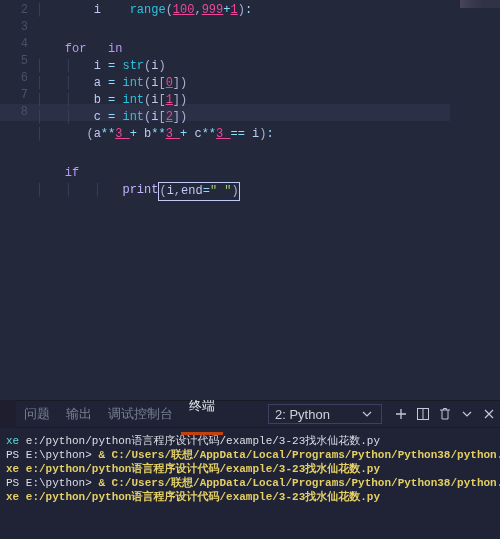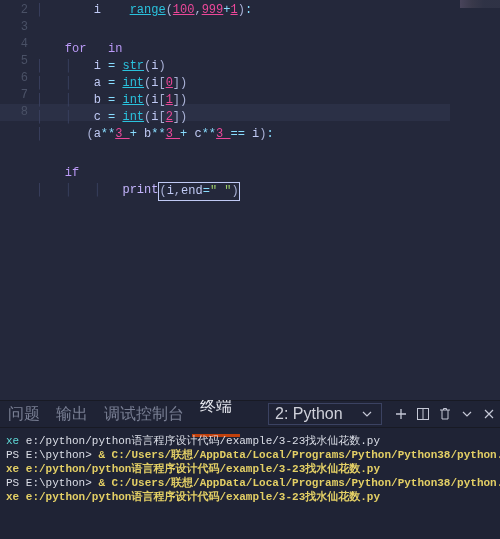--- a/index.html
+++ b/index.html
@@ -45,21 +45,21 @@
   .code .lnwrap {
     display: flex;
   }
   .indent-guide {
     color: #3b4261;
     position: relative;
   }
   .c-key { color: #bb9af7; margin-top: 39px; }
   .c-var { color: #c0caf5; }
   .c-func { color: #c4b5fd; }
-  .c-builtin { color: #2ac3de; text-decoration: underline; }
+  .c-builtin { color: #2ac3de; }
   .c-num { color: #ec4899; text-decoration: underline; }
   .c-op { color: #89ddff; }
   .c-str { color: #9ece6a; }
   .c-punc { color: #a9b1d6; }
   .current-line-hl {
     position: absolute;
     top: calc(2px + 6 * 17px);
     left: 0;
     right: 50px;
     height: 17px;
@@ -75,22 +75,23 @@
   }
 
   .panel-tabs {
     height: 26px;
     background: #1f2335;
     border-top: 1px solid #181a24;
     border-bottom: 1px solid #181a24;
     display: flex;
     align-items: center;
     color: #797f94;
-    font-size: 16px;
+    font-size: 13px;
     font-family: "Segoe UI", "Microsoft YaHei", sans-serif;
+    margin-left: 16px;
   }
   .panel-tabs .tab { padding: 0 8px; cursor: pointer;}
   .panel-tabs .tab.active { color: #e4e6ed; border-bottom: 3px solid #c2410c; padding-bottom:17px; margin-bottom:-4px; }
   .panel-tabs .spacer { flex: 1; }
   .term-select {
     display: flex;
     align-items: center;
     border: 1px solid #3b4261;
     padding: 1px 6px;
     color: #cfd1da;

